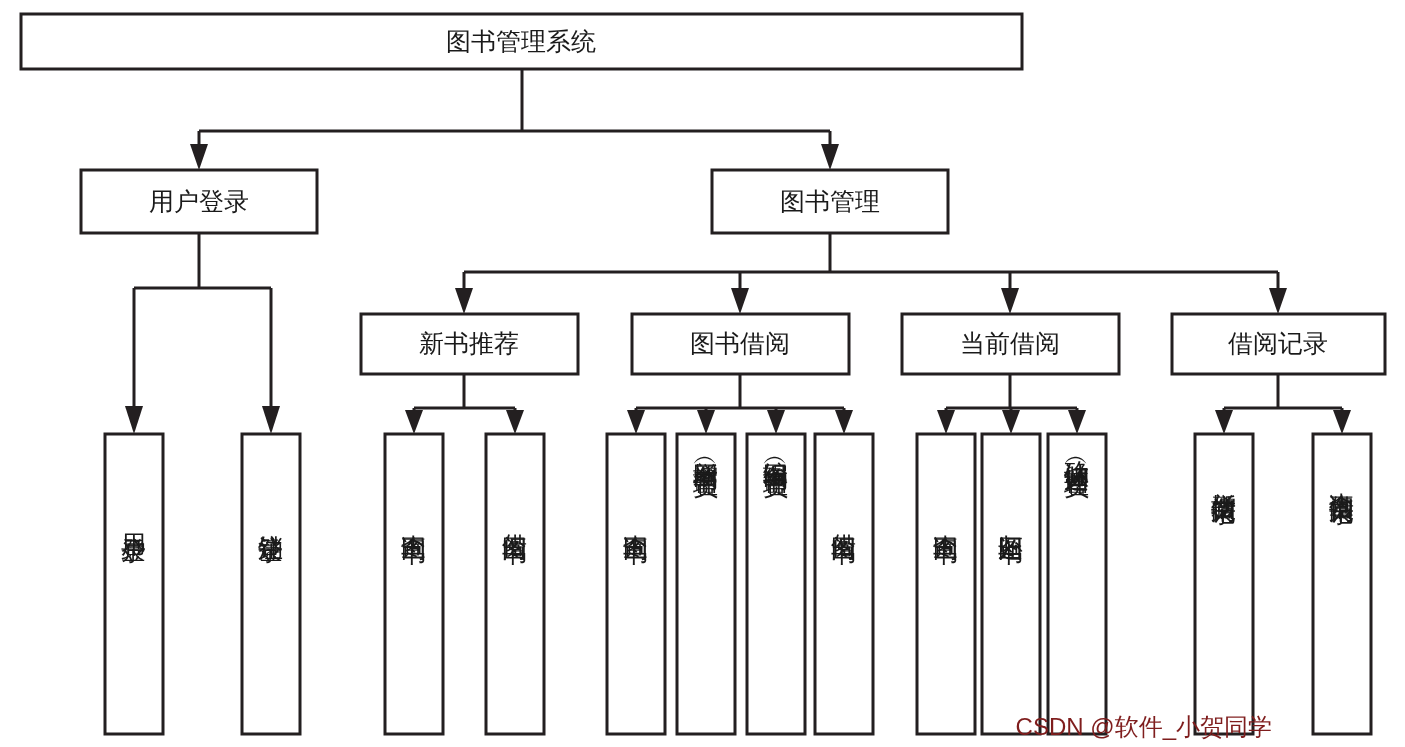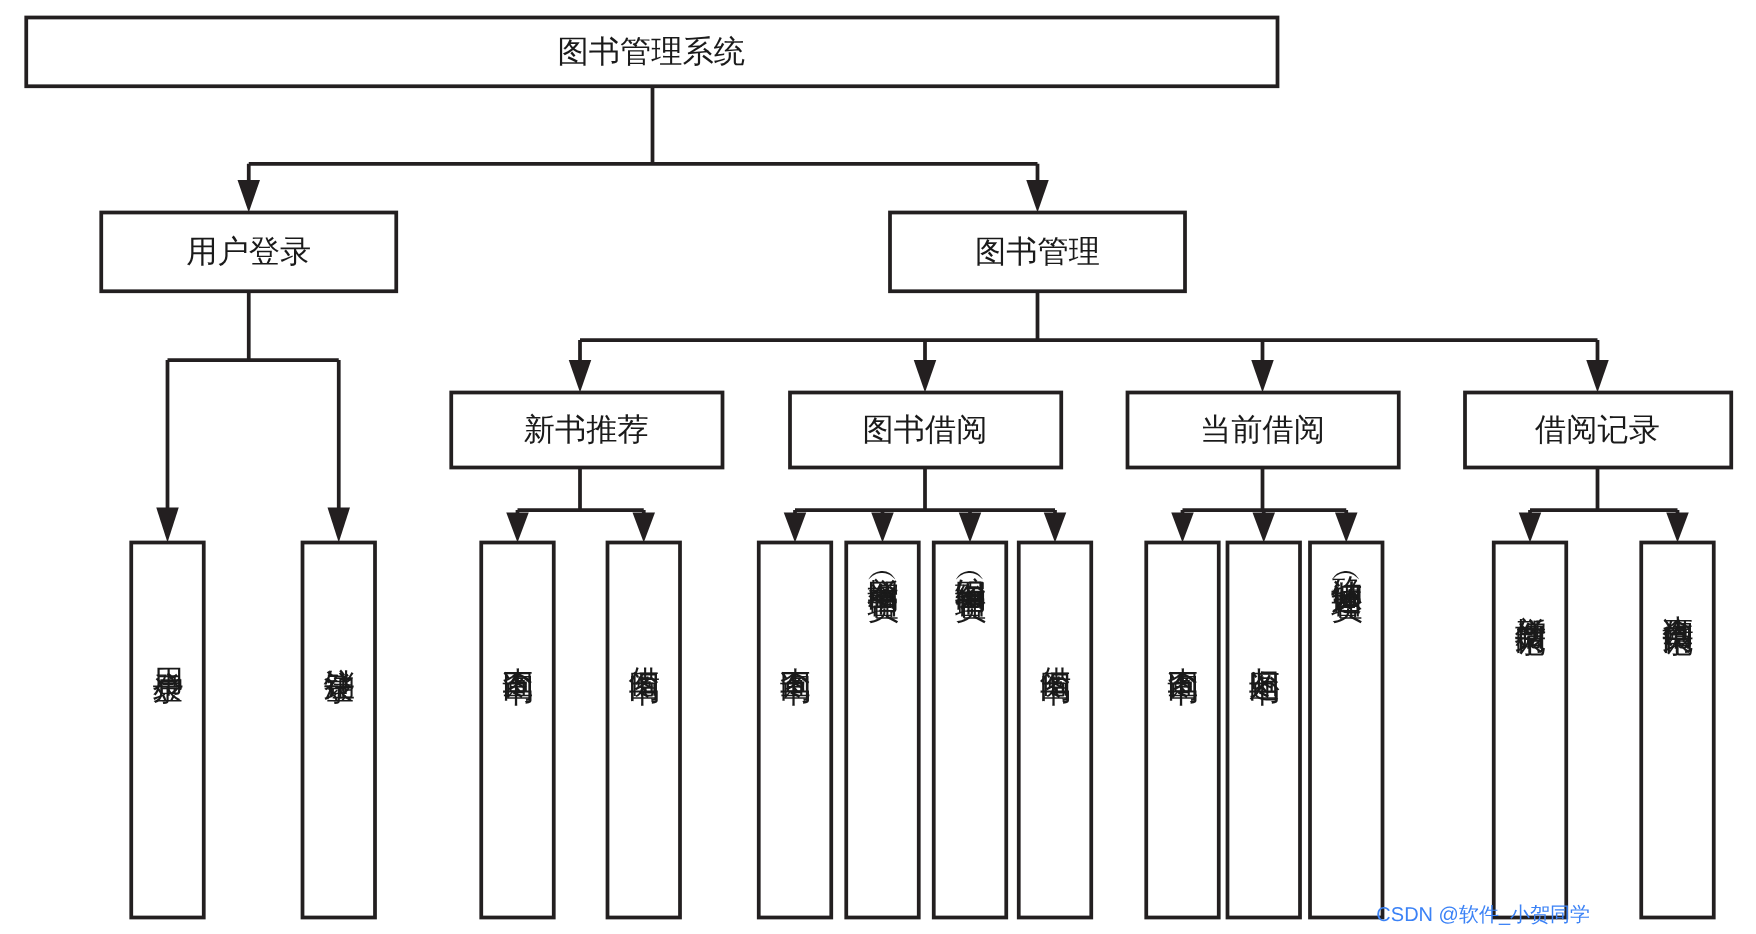--- a/index.html
+++ b/index.html
@@ -53,22 +53,22 @@
     writing-mode: vertical-rl;
     text-orientation: upright;
     letter-spacing: 2px;
     text-anchor: middle;
   }
   .watermark {
     position: absolute;
     right: 8px;
     bottom: 4px;
     font-family: "Liberation Sans", "DejaVu Sans", sans-serif;
-    font-size: 16px;
-    color: #3b82f6;
+    font-size: 24px;
+    color: #7f1d1d;
     white-space: nowrap;
     pointer-events: none;
   }
 </style>
 </head>
 <body>
 
 <div id="diagram-root">
   <svg class="flow" viewBox="0 0 1405 747" xmlns="http://www.w3.org/2000/svg">
 

